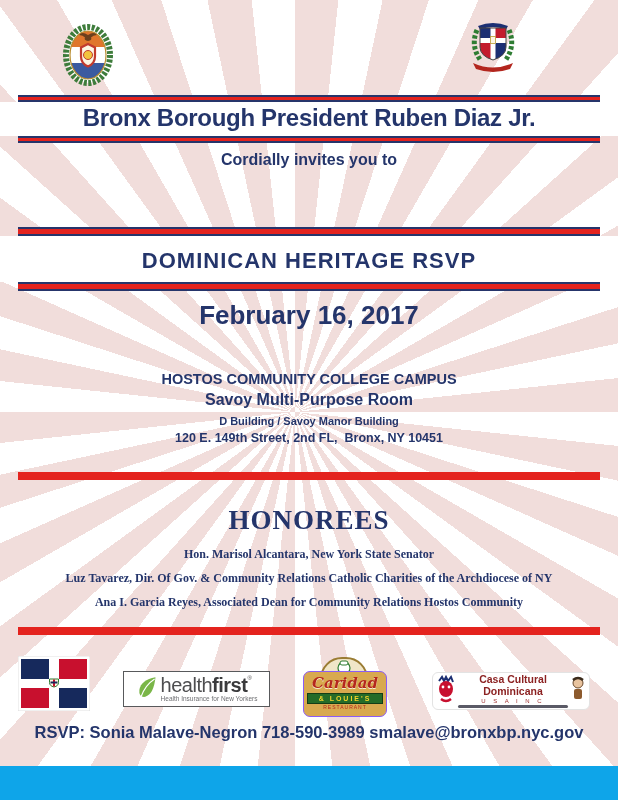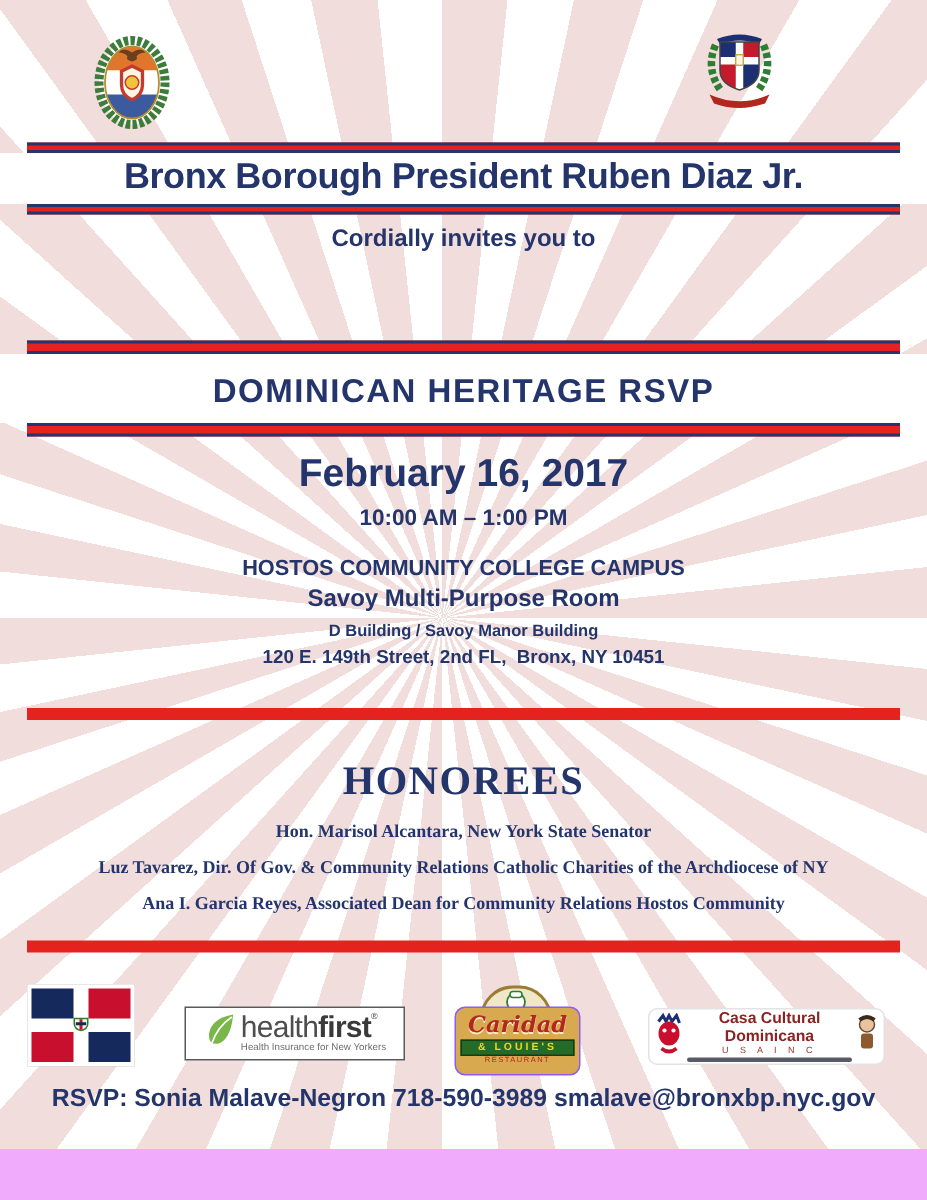--- a/index.html
+++ b/index.html
@@ -1,18 +1,18 @@
 <!DOCTYPE html>
 <html><head>
 <meta charset="utf-8">
 <style>
   html,body { margin:0; padding:0; background:#ffffff; }
   .page {
     position:relative; width:618px; height:800px; overflow:hidden;
-    background:#f0abfc; font-family:"Liberation Sans", sans-serif;
+    background:#0ea5e9; font-family:"Liberation Sans", sans-serif;
   }
   
   .sunburst {
     position:absolute; left:0; top:0; width:618px; height:766px;
     background: repeating-conic-gradient(from 0deg at 295px 412px,
       #f1dddb 0deg 6deg, #ffffff 6deg 12deg);
   }
   
   .band { position:absolute; left:0; width:618px; background:#ffffff; }
   .band1 { top:102px; height:34px; }
@@ -139,21 +139,20 @@
   <div class="bar edged2 bar3"></div>
   <div class="bar edged2 bar4"></div>
   <div class="bar solid bar5"></div>
   <div class="bar solid bar6"></div>
 
   <div class="ctext title">Bronx Borough President Ruben Diaz Jr.</div>
   <div class="ctext invite">Cordially invites you to</div>
   <div class="ctext dhm">DOMINICAN HERITAGE RSVP</div>
 
   <div class="ctext date">February 16, 2017</div>
-  <div class="ctext time">10:00 AM – 1:00 PM</div>
   <div class="ctext venue">HOSTOS COMMUNITY COLLEGE CAMPUS</div>
   <div class="ctext room">Savoy Multi-Purpose Room</div>
   <div class="ctext building">D Building / Savoy Manor Building</div>
   <div class="ctext address">120 E. 149th Street, 2nd FL,  Bronx, NY 10451</div>
 
   <div class="ctext hon-head">HONOREES</div>
   <div class="ctext hon-line hon1">Hon. Marisol Alcantara, New York State Senator</div>
   <div class="ctext hon-line hon2">Luz Tavarez, Dir. Of Gov. &amp; Community Relations Catholic Charities of the Archdiocese of NY</div>
   <div class="ctext hon-line hon3">Ana I. Garcia Reyes, Associated Dean for Community Relations Hostos Community</div>
 

